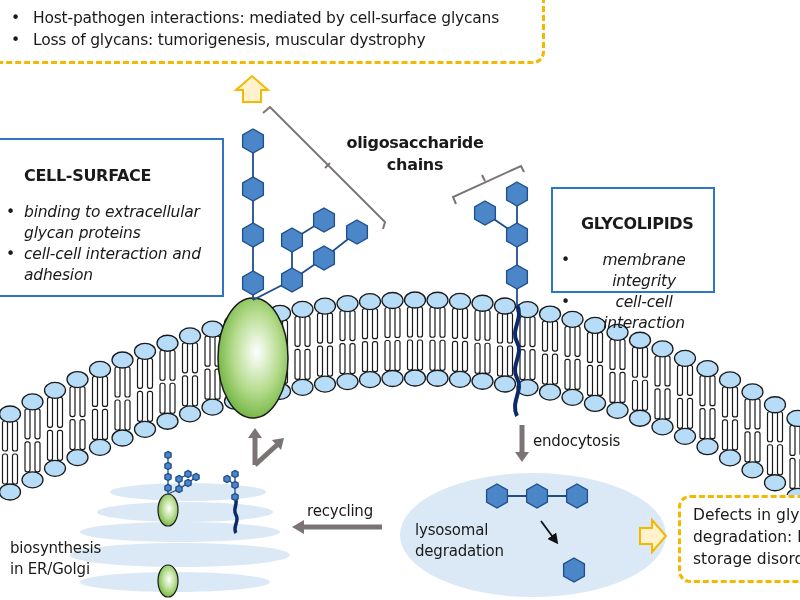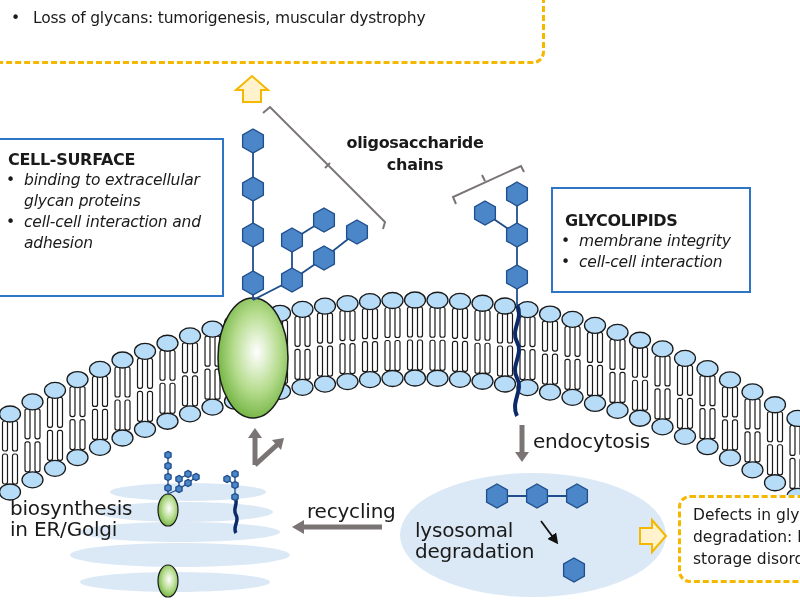--- a/index.html
+++ b/index.html
@@ -1,30 +1,30 @@
 <!DOCTYPE html>
 <html><head>
 <meta charset="utf-8">
 <style>
   html, body { margin:0; padding:0; }
   body { width:800px; height:600px; background:#ffffff; position:relative; overflow:hidden;
          font-family:"DejaVu Sans", "Liberation Sans", sans-serif; color:#1a1a1a; }
   #scene { position:absolute; left:0; top:0; width:800px; height:600px; }
   .box { position:absolute; background:#fff; border:2px solid #2e75c6; box-sizing:border-box; }
-  .box h3 { margin:0; font-size:16px; font-weight:bold; line-height:20px; letter-spacing:-0.3px; }
+  .box h3 { margin:16px; font-size:16px; font-weight:bold; line-height:20px; letter-spacing:-0.3px; }
   .box ul { margin:0; padding:0; list-style:none; }
   .box li { position:relative; padding-left:24px; font-style:italic; font-size:15.5px; line-height:21px; letter-spacing:-0.2px; }
   .box li::before { content:"•"; position:absolute; left:6px; font-style:normal; }
   .dash { position:absolute; border:3px dashed #f5b800; border-radius:12px; box-sizing:border-box; background:#fff; }
   .top-note { left:-20px; top:-14px; width:565px; height:78px; padding:18px 0 0 24px; }
   .top-note li { list-style:none; position:relative; padding-left:26px; font-size:15.5px; line-height:22px; letter-spacing:-0.2px; }
   .top-note li::before { content:"•"; position:absolute; left:4px; }
   .top-note ul { margin:0; padding:0; }
   .bottom-note { left:678px; top:495px; width:150px; height:88px; padding:6px 0 0 12px; font-size:15.5px; line-height:22px; }
-  .label { position:absolute; font-size:20px; line-height:21px; letter-spacing:-0.2px; }
+  .label { position:absolute; font-size:15px; line-height:21px; letter-spacing:-0.2px; }
   .bold-label { position:absolute; font-size:16px; font-weight:bold; line-height:22px; text-align:center; letter-spacing:-0.3px; }
 </style>
 </head>
 <body>
 
 <svg id="scene" viewBox="0 0 800 600" xmlns="http://www.w3.org/2000/svg">
   <defs>
     <radialGradient id="greenGrad" cx="55%" cy="45%" r="60%">
       <stop offset="0%" stop-color="#ffffff"></stop>
       <stop offset="55%" stop-color="#b6dc8e"></stop>
@@ -414,48 +414,49 @@
       <line x1="235" y1="485" x2="227" y2="479" stroke="#1f4e8c" stroke-width="1.3"></line>
       <polygon points="235.0,493.4 238.1,495.2 238.1,498.8 235.0,500.6 231.9,498.8 231.9,495.2" fill="#4a86c8" stroke="#1f4e8c" stroke-width="1.3"></polygon>
       <polygon points="235.0,481.4 238.1,483.2 238.1,486.8 235.0,488.6 231.9,486.8 231.9,483.2" fill="#4a86c8" stroke="#1f4e8c" stroke-width="1.3"></polygon>
       <polygon points="235.0,470.4 238.1,472.2 238.1,475.8 235.0,477.6 231.9,475.8 231.9,472.2" fill="#4a86c8" stroke="#1f4e8c" stroke-width="1.3"></polygon>
       <polygon points="227.0,475.4 230.1,477.2 230.1,480.8 227.0,482.6 223.9,480.8 223.9,477.2" fill="#4a86c8" stroke="#1f4e8c" stroke-width="1.3"></polygon>
     </g>
 </svg>
 
 <div class="dash top-note">
   <ul>
+    <li>Host-pathogen interactions: mediated by cell-surface glycans</li>
     <li>Loss of glycans: tumorigenesis, muscular dystrophy</li>
   </ul>
 </div>
 
 <div class="box" style="left:-4px; top:138px; width:228px; height:159px; padding:10px 6px 0 10px;">
   <h3>CELL-SURFACE</h3>
   <ul style="margin-left:-8px;">
     <li>binding to extracellular glycan proteins</li>
     <li>cell-cell interaction and adhesion</li>
   </ul>
 </div>
 
-<div class="box" style="left:551px; top:187px; width:200px; height:106px; padding:22px 4px 0 12px;">
+<div class="box" style="left:551px; top:187px; width:164px; height:106px; padding:9px 4px 0 12px;text-align:center;">
   <h3>GLYCOLIPIDS</h3>
   <ul style="margin-left:-10px;">
     <li>membrane integrity</li>
     <li>cell-cell interaction</li>
   </ul>
 </div>
 
 <div class="bold-label" style="left:340px; top:132px; width:150px;">
   <div>oligosaccharide</div>
   <div>chains</div>
 </div>
 
 <div class="label" style="left:533px; top:431px;">endocytosis</div>
 <div class="label" style="left:307px; top:501px;">recycling</div>
-<div class="label" style="left:10px; top:498px;">
+<div class="label" style="left:10px; top:538px;">
   <div>biosynthesis</div>
   <div>in ER/Golgi</div>
 </div>
 <div class="label" style="left:415px; top:520px;">
   <div>lysosomal</div>
   <div>degradation</div>
 </div>
 
 <div class="dash bottom-note">
   <div style="white-space:nowrap;">Defects in glycan</div>

